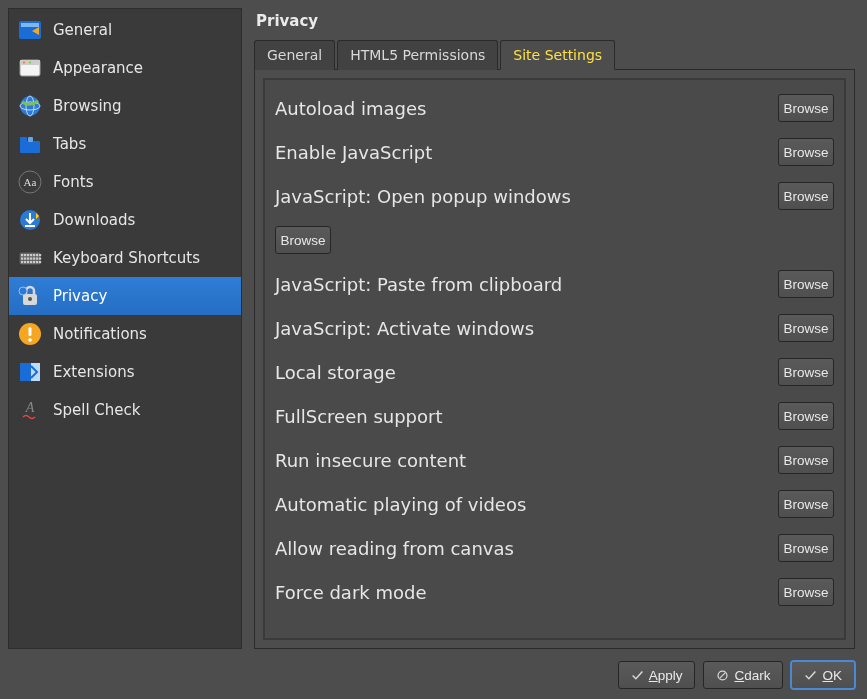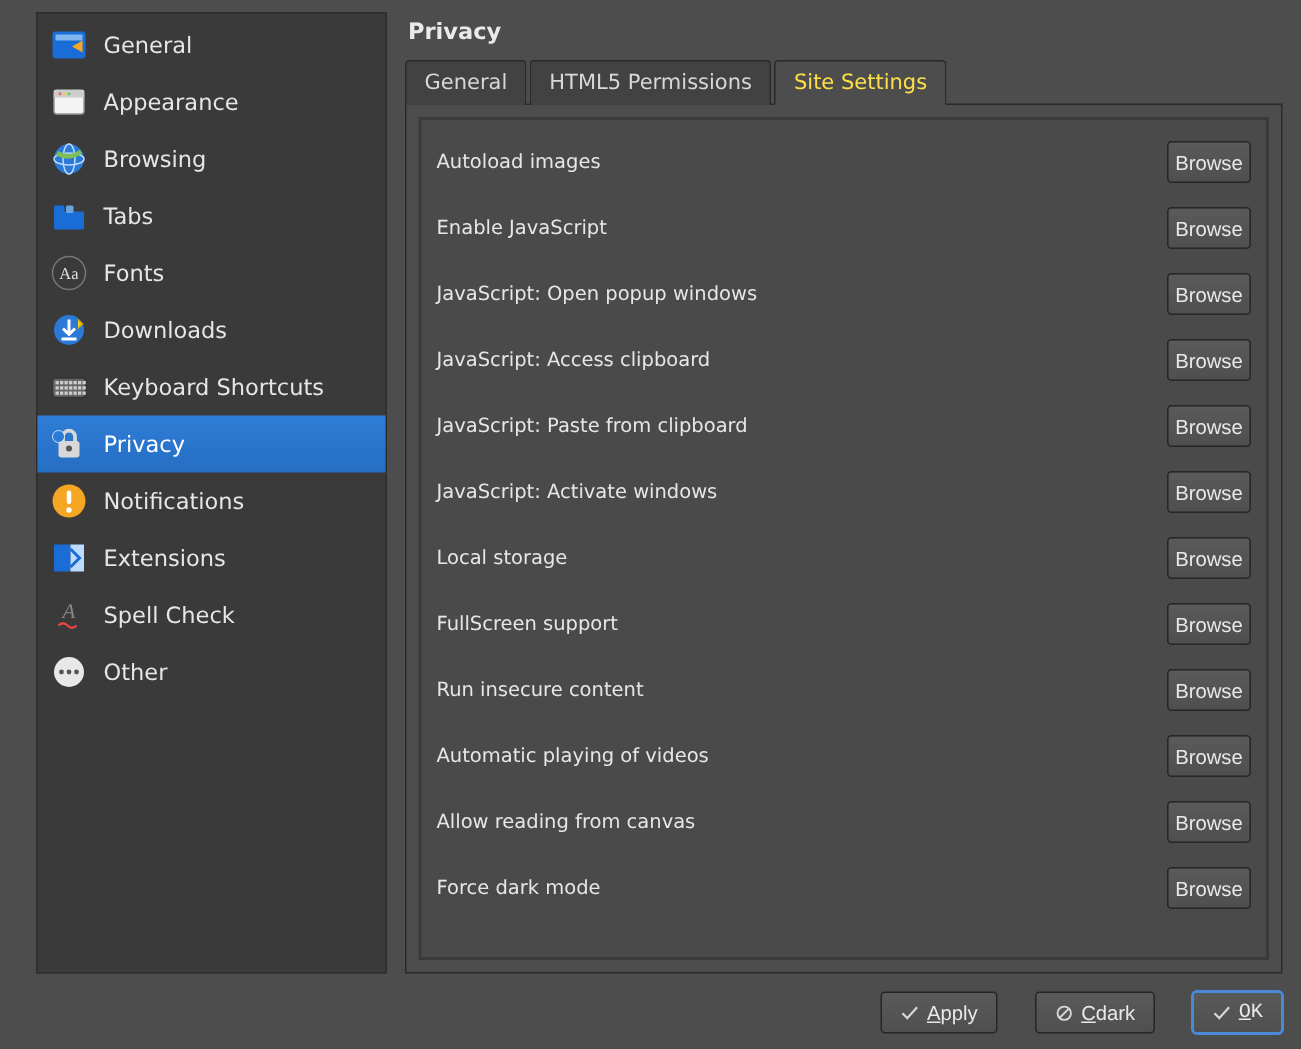--- a/index.html
+++ b/index.html
@@ -7,21 +7,21 @@
   font-family: "DejaVu Sans", "Liberation Sans", Arial, sans-serif;
   font-size: 13.5px;
   background: #4d4d4d;
   color: #e0e0e0;
   width: 867px;
   height: 699px;
   overflow: hidden;
   display: flex;
   flex-direction: column;
 }
-.main { display: flex; flex: 1; min-height: 0; margin-left: 16px; }
+.main { display: flex; flex: 1; min-height: 0; }
 .sidebar {
   width: 234px;
   background: #3a3a3a;
   border: 1px solid #2d2d2d;
   margin: 8px 4px 8px 8px;
   display: flex;
   flex-direction: column;
   padding-top: 2px;
   padding-bottom: 2px;
 }
@@ -96,53 +96,52 @@
   display: flex;
   flex-direction: column;
   gap: 0;
 }
 .setting-row {
   display: flex;
   align-items: center;
   justify-content: space-between;
   height: 44px;
 }
-.setting-label { font-size: 13px; color: #e6e6e6; }
+.setting-label { font-size: 18px; color: #e6e6e6; }
 .browse-btn {
   width: 56px;
   height: 28px;
   background: linear-gradient(#5a5a5a, #4f4f4f);
   border: 1px solid #262626;
   border-radius: 3px;
   color: #e8e8e8;
   font-size: 13.5px;
   cursor: pointer;
   display: flex; align-items: center; justify-content: center;
 }
 .footer {
   display: flex;
   justify-content: flex-end;
-  gap: 25px;
+  gap: 8px;
   padding: 4px 12px 10px 0;
 }
 .footer-btn {
   height: 28px;
   padding: 0 12px;
   background: linear-gradient(#5a5a5a, #4f4f4f);
   border: 1px solid #262626;
   border-radius: 3px;
   color: #e8e8e8;
   font-size: 13.5px;
   cursor: pointer;
   display: flex; align-items: center; gap: 5px;
 }
 .footer-btn.primary {
   outline: 2px solid #4a88d8;
   outline-offset: -1px;
-  font-family: Liberation Mono, monospace;
 }
 .footer-btn .ficon { width: 13px; height: 13px; display: inline-flex; }
 .underline { text-decoration: underline; }
 svg { display: block; }
 </style>
 </head>
 <body>
 
 <div class="main">
   <div class="sidebar" id="sidebar">
@@ -271,31 +270,20 @@
       </div>
       <div class="sidebar-item">
         <span class="icon">
           <svg viewBox="0 0 26 26" width="26" height="26">
             <text x="13" y="15" font-size="14" text-anchor="middle" fill="#888" font-family="serif" font-style="italic">A</text>
             <path d="M6 20 Q9 17 12 20 T18 20" fill="none" stroke="#e44" stroke-width="1.5"></path>
           </svg>
         </span>
         <span class="label">Spell Check</span>
       </div>
-      <div class="sidebar-item">
-        <span class="icon">
-          <svg viewBox="0 0 26 26" width="26" height="26">
-            <circle cx="13" cy="13" r="10" fill="#e8e8e8"></circle>
-            <circle cx="8" cy="13" r="1.6" fill="#555"></circle>
-            <circle cx="13" cy="13" r="1.6" fill="#555"></circle>
-            <circle cx="18" cy="13" r="1.6" fill="#555"></circle>
-          </svg>
-        </span>
-        <span class="label">Other</span>
-      </div>
     </div>
   <div class="content">
     <div class="page-title">Privacy</div>
     <div class="tabs-row" id="tabs-row">
         <div class="tab">General</div>
         <div class="tab">HTML5 Permissions</div>
         <div class="tab active">Site Settings</div>
       </div>
     <div class="tab-panel">
       <div class="settings-box" id="settings-box">
@@ -305,21 +293,20 @@
           </div>
           <div class="setting-row">
             <span class="setting-label">Enable JavaScript</span>
             <button class="browse-btn">Browse</button>
           </div>
           <div class="setting-row">
             <span class="setting-label">JavaScript: Open popup windows</span>
             <button class="browse-btn">Browse</button>
           </div>
           <div class="setting-row">
-            <span class="setting-label">JavaScript: Access clipboard</span>
             <button class="browse-btn">Browse</button>
           </div>
           <div class="setting-row">
             <span class="setting-label">JavaScript: Paste from clipboard</span>
             <button class="browse-btn">Browse</button>
           </div>
           <div class="setting-row">
             <span class="setting-label">JavaScript: Activate windows</span>
             <button class="browse-btn">Browse</button>
           </div>

